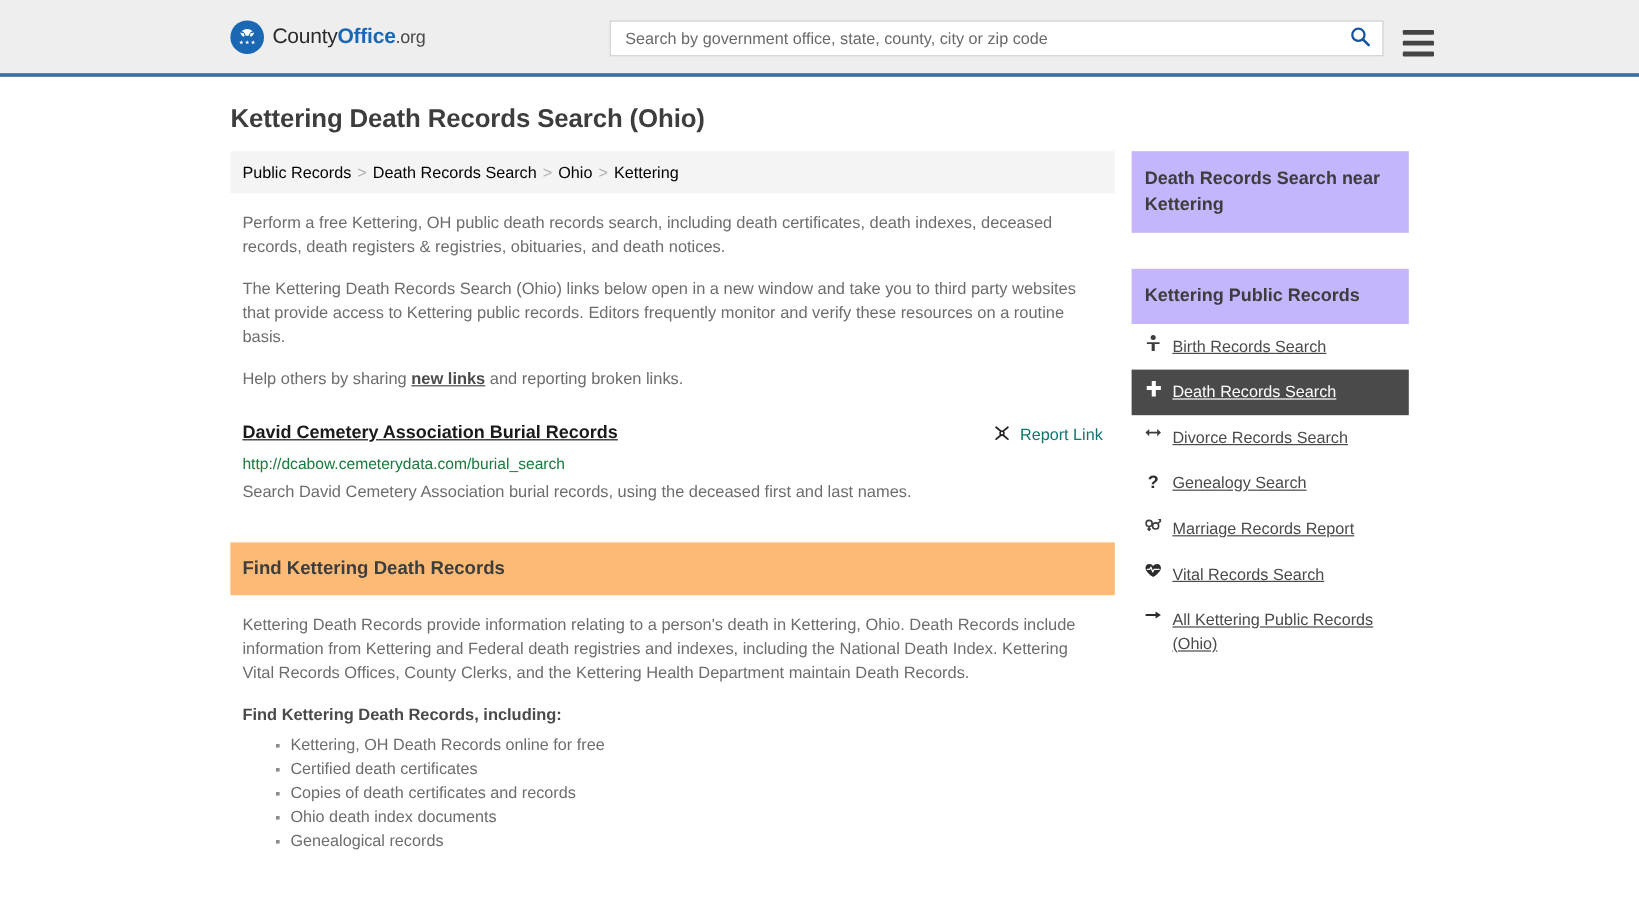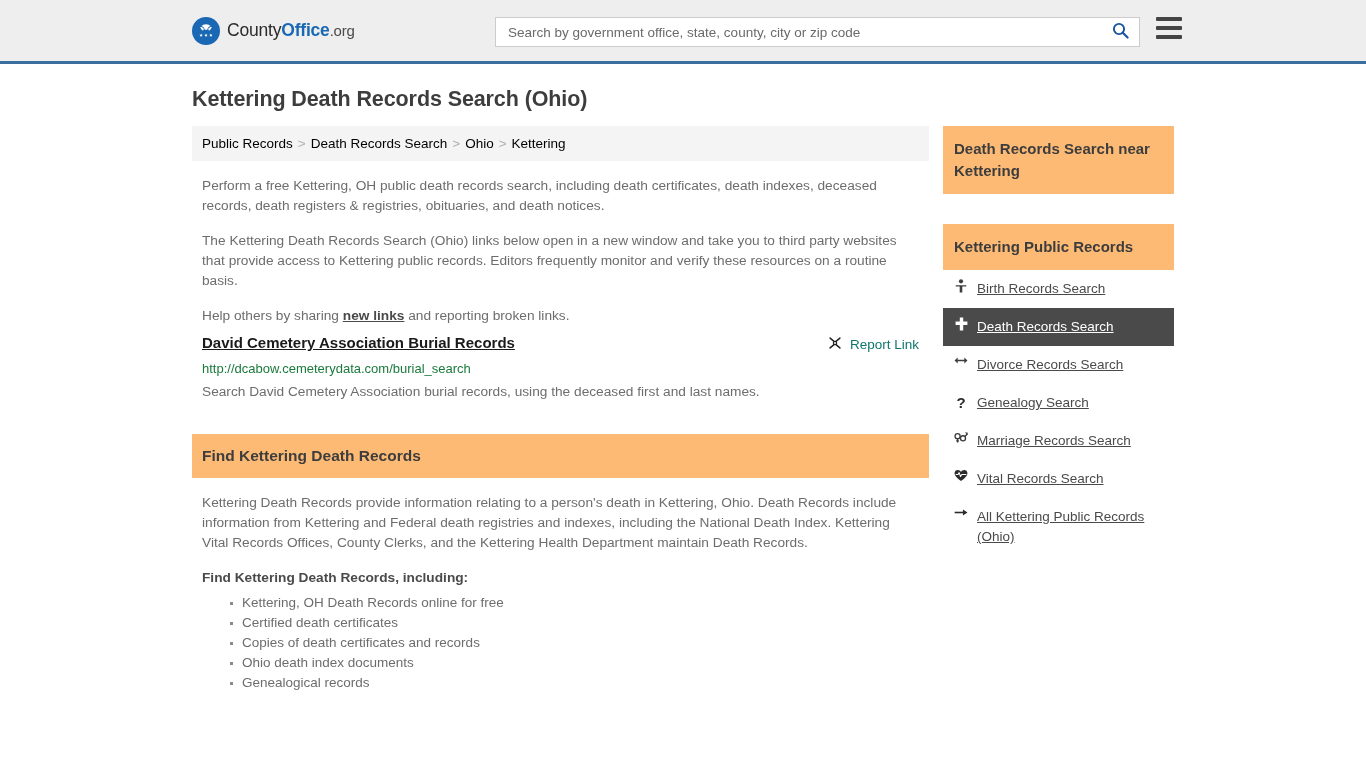--- a/index.html
+++ b/index.html
@@ -41,24 +41,24 @@
     font-size: 17.5px;
     letter-spacing: -0.2px;
     color: #2b2b2b;
     white-space: nowrap;
   }
   .logo-text .b { color: #1a68b3; font-weight: bold; }
   .logo-text .org { color: #4a4a4a; font-size: 15px; }
 
   .search-area {
     position: absolute;
-    left: 495px;
+    left: 508px;
     top: 17px;
     display: flex;
-    align-items: flex-start;
+    align-items: flex-end;
   }
   .search-box {
     width: 645px;
     height: 30px;
     background: #fff;
     border: 1px solid #ccc;
     display: flex;
     align-items: center;
     padding: 0 8px 0 10px;
   }
@@ -127,21 +127,21 @@
     font-size: 13.7px;
     line-height: 20px;
     color: #6d6d6d;
     margin: 15px 0 0 0;
     padding: 0 10px 0 10px;
   }
   .para a { color: #4a4a4a; text-decoration: underline; font-weight: 600;}
 
   
   .result {
-    margin-top: 8px;
+    margin-top: 26px;
     padding: 0 10px;
   }
   .result-head {
     display: flex;
     justify-content: space-between;
     align-items: flex-start;
   }
   .result-title {
     font-size: 15px;
     font-weight: bold;
@@ -201,21 +201,21 @@
     content: "";
     position: absolute;
     left: 0; top: 9px;
     width: 3px; height: 3px;
     background: #8a8a8a;
   }
 
   
   .side-panel { margin-bottom: 10px; }
   .side-head {
-    background: #fdba74;
+    background: #c4b5fd;
     padding: 12px 11px;
     font-size: 15px;
     font-weight: bold;
     color: #3d3d3d;
     line-height: 22px;
   }
   .side-list { padding: 0; margin: 0; list-style: none; }
   .side-item {
     display: flex;
     align-items: flex-start;
@@ -382,21 +382,21 @@
             <span class="ico">
               <svg width="16" height="13" viewBox="0 0 16 13" aria-hidden="true">
                 <circle cx="4.1" cy="5.0" r="2.9" fill="none" stroke="#3d3d3d" stroke-width="1.5"></circle>
                 <line x1="4.1" y1="7.9" x2="4.1" y2="12.2" stroke="#3d3d3d" stroke-width="1.5"></line>
                 <line x1="2.5" y1="10.4" x2="5.7" y2="10.4" stroke="#3d3d3d" stroke-width="1.5"></line>
                 <circle cx="10.3" cy="7.4" r="2.9" fill="none" stroke="#3d3d3d" stroke-width="1.5"></circle>
                 <line x1="12.4" y1="5.3" x2="15.2" y2="2.5" stroke="#3d3d3d" stroke-width="1.5"></line>
                 <polygon points="15.6,0.8 15.6,4.0 12.4,0.8" fill="#3d3d3d"></polygon>
               </svg>
             </span>
-            <a href="#">Marriage Records Search</a>
+            <a href="#">Marriage Records Report</a>
           </li>
 
           <li class="side-item">
             <span class="ico">
               <svg width="15" height="13" viewBox="0 0 15 13" aria-hidden="true">
                 <path d="M7.5 12.3 C7.5 12.3 0.6 8.2 0.6 4.2 C0.6 2.0 2.2 0.7 4.0 0.7 C5.5 0.7 6.8 1.5 7.5 2.7 C8.2 1.5 9.5 0.7 11.0 0.7 C12.8 0.7 14.4 2.0 14.4 4.2 C14.4 8.2 7.5 12.3 7.5 12.3 Z" fill="#2b2b2b"></path>
                 <path d="M1.8 5.4 L4.4 5.4 L5.5 3.4 L7.0 7.6 L8.3 5.4 L13.2 5.4" fill="none" stroke="#ffffff" stroke-width="1.1" stroke-linejoin="round"></path>
               </svg>
             </span>
             <a href="#">Vital Records Search</a>

